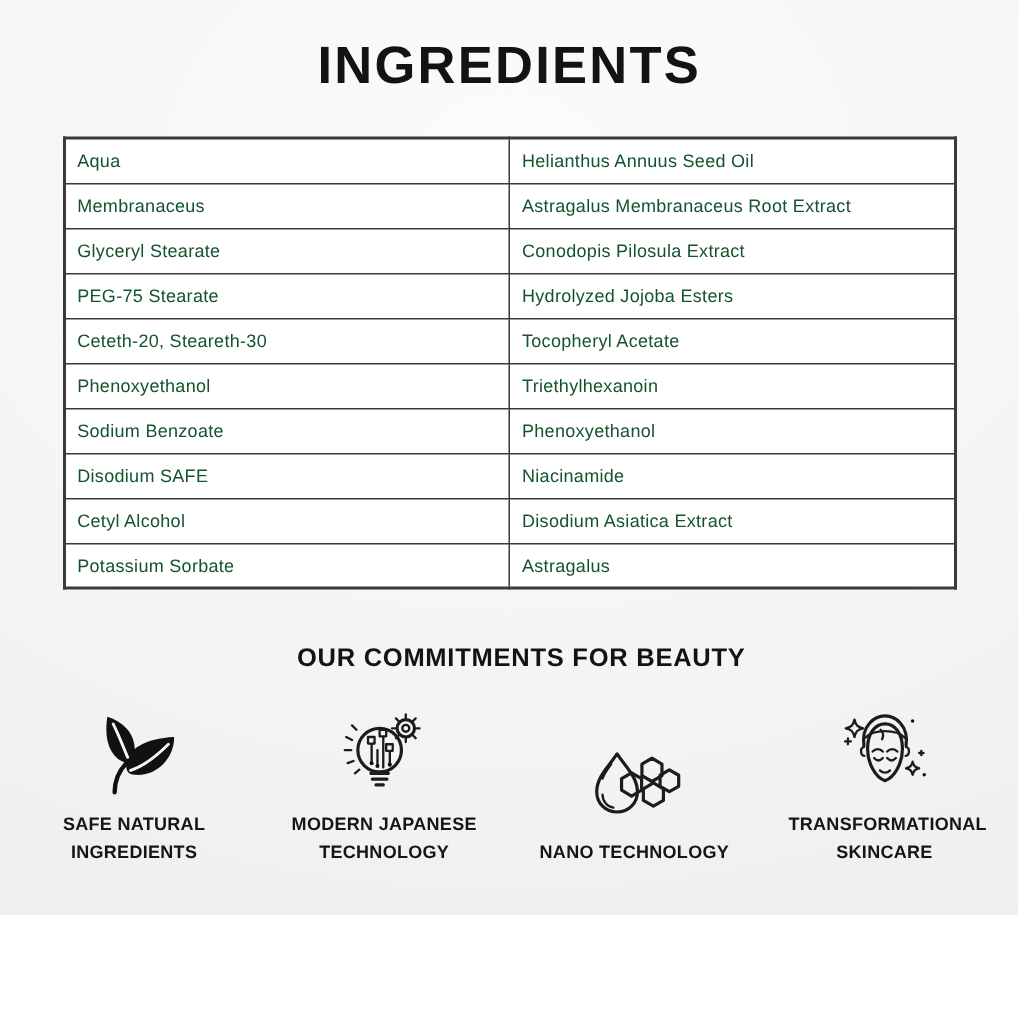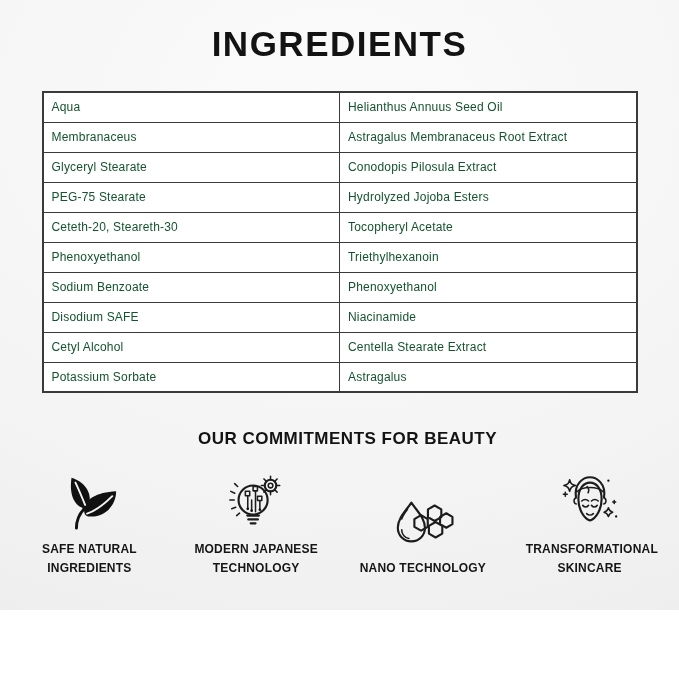--- a/index.html
+++ b/index.html
@@ -118,21 +118,21 @@
       <tr>
         <td>Sodium Benzoate</td>
         <td>Phenoxyethanol</td>
       </tr>
       <tr>
         <td>Disodium SAFE</td>
         <td>Niacinamide</td>
       </tr>
       <tr>
         <td>Cetyl Alcohol</td>
-        <td>Centella Stearate Extract</td>
+        <td>Disodium Asiatica Extract</td>
       </tr>
       <tr>
         <td>Potassium Sorbate</td>
         <td>Astragalus</td>
       </tr>
     </tbody>
   </table>
 
   <div class="commitments-heading">OUR COMMITMENTS FOR BEAUTY</div>
 

